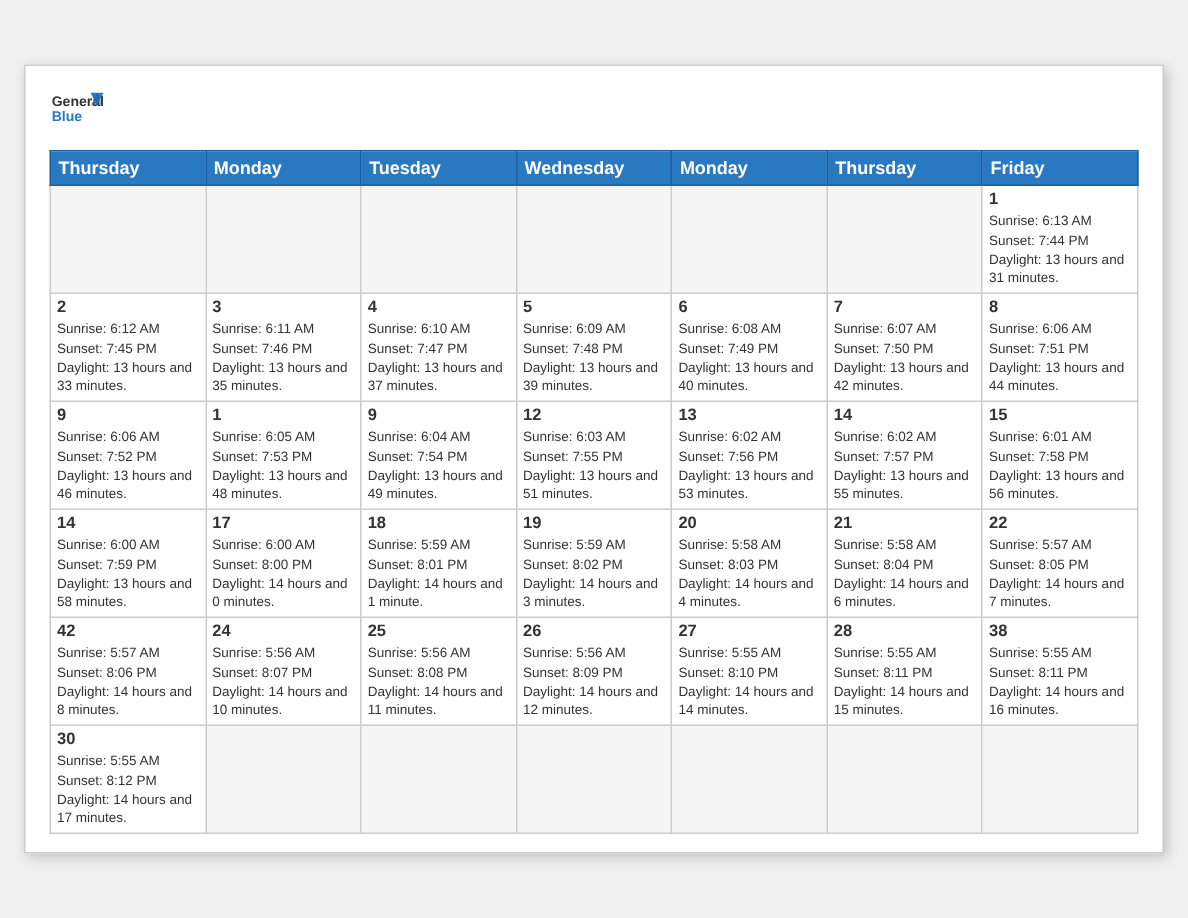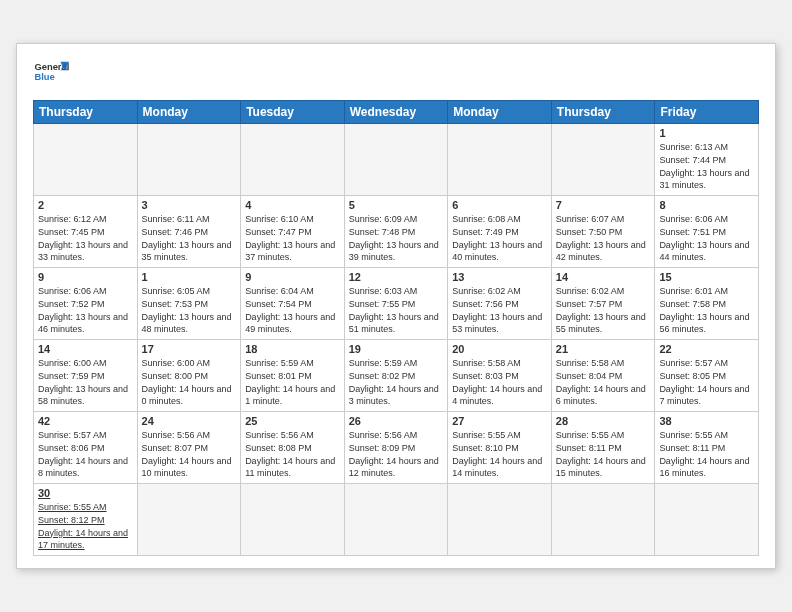--- a/index.html
+++ b/index.html
@@ -77,21 +77,20 @@
       font-size: 11px;
       margin-bottom: 2px;
     }
     .day-info {
       line-height: 1.4;
       font-size: 9px;
       color: #333;
     }
     .last-row td {
       height: 55px;
-      text-decoration: underline;
     }
   </style>
 </head>
 <body>
 
 <div class="calendar-container">
   <div class="header">
     <div class="logo">
       <svg class="logo-icon" viewBox="0 0 50 50">
         <text x="2" y="20" font-size="13" fill="#333" font-family="Arial" font-weight="bold">General</text>

